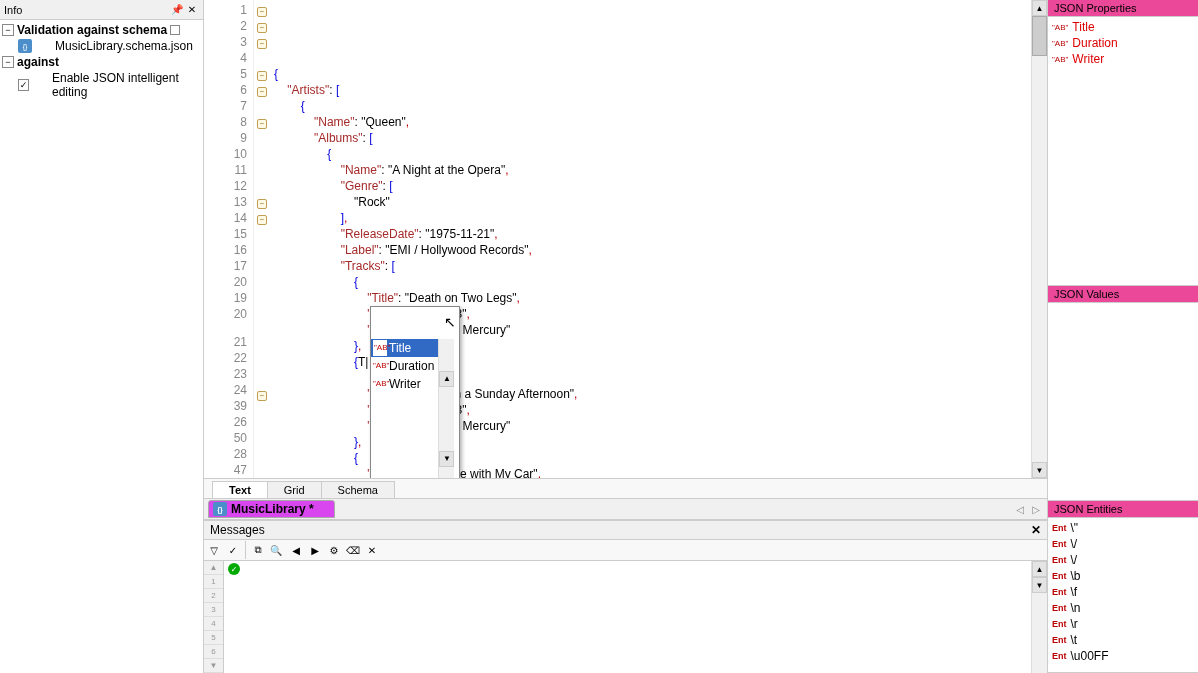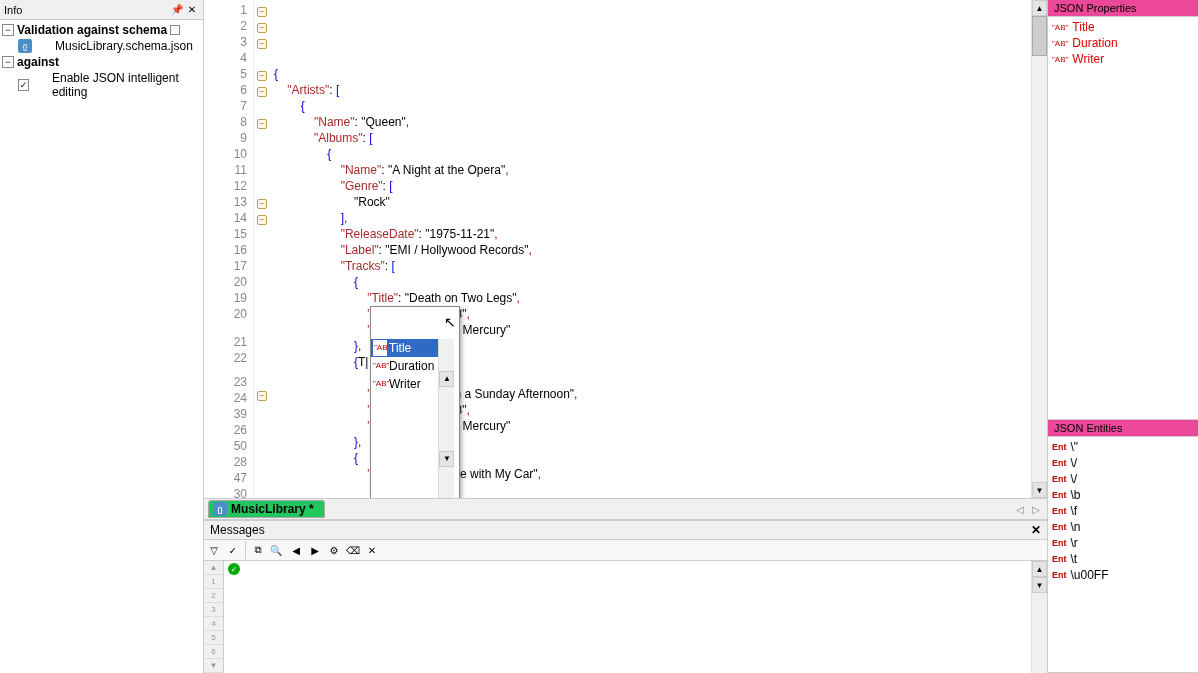--- a/index.html
+++ b/index.html
@@ -51,21 +51,21 @@
 .autocomplete-wrap { display: flex; }
 .cursor-ptr { position: absolute; z-index: 11; pointer-events: none; font-size: 14px; }
 
 
 .view-tabs { display: flex; border-top: 1px solid #ccc; background: #f8f8f8; height: 20px; align-items: flex-end; padding-left: 8px;}
 .view-tab { padding: 2px 16px; border: 1px solid #ccc; border-bottom: none; background: #f0f0f0; cursor: pointer; font-size: 11px; margin-right: -1px;}
 .view-tab.active { background: #fff; font-weight: bold; }
 
 
 .file-tab-bar { height: 22px; border-top: 1px solid #ccc; border-bottom: 1px solid #ccc; background: #f0f0f0; display: flex; align-items: center; padding: 0 4px; }
-.file-tab { background: #22c55e; border: 1px solid #aaa; border-radius: 3px 3px 0 0; padding: 1px 10px 1px 4px; display: flex; align-items: center; gap: 4px; font-size: 11px; font-weight: bold;}
+.file-tab { background: #d946ef; border: 1px solid #aaa; border-radius: 3px 3px 0 0; padding: 1px 20px 1px 4px; display: flex; align-items: center; gap: 4px; font-size: 11px; font-weight: bold;}
 .file-icon { width: 14px; height: 14px; background: #4b8ec9; border-radius: 2px; font-size: 7px; color: #fff; display: flex; align-items: center; justify-content: center; }
 .file-tab-nav { margin-left: auto; display: flex; gap: 2px; }
 .nav-arrow { width: 14px; height: 14px; display: flex; align-items: center; justify-content: center; font-size: 10px; cursor: pointer; color: #888; }
 
 
 .messages-panel { border-top: 1px solid #ccc; display: flex; flex-direction: column; min-height: 145px; justify-content: space-between; }
 .messages-header { display: flex; align-items: center; background: #f0f0f0; padding: 2px 6px; border-bottom: 1px solid #ccc; font-size: 11px; }
 .messages-header .title { flex: 1; }
 .messages-header .close-x { cursor: pointer; font-size: 12px; font-weight: bold; }
 .messages-toolbar { display: flex; gap: 1px; border-bottom: 1px solid #ccc; padding: 1px; background: #f8f8f8; }
@@ -143,21 +143,21 @@
           <div style="height: 16px;">13</div>
           <div style="height: 16px;">14</div>
           <div style="height: 16px;">15</div>
           <div style="height: 16px;">16</div>
           <div style="height: 16px;">17</div>
           <div style="height: 16px;">20</div>
           <div style="height: 16px;">19</div>
           <div style="height: 16px;">20</div>
           <div style="height: 16px; margin-top: 12px;">21</div>
           <div style="height: 16px;">22</div>
-          <div style="height: 16px; margin-top: 8px;">23</div>
+          <div style="height: 16px;">23</div>
           <div style="height: 16px;">24</div>
           <div style="height: 16px;">39</div>
           <div style="height: 16px;">26</div>
           <div style="height: 16px;">50</div>
           <div style="height: 16px;">28</div>
           <div style="height: 16px;">47</div>
           <div style="height: 16px;">30</div>
         </div>
       <div class="fold-gutter" id="foldgutter">
           <div style="height: 16px;"><span class="fold-marker">−</span></div>
@@ -208,20 +208,25 @@
 
       </div>
       <div class="v-scroll">
         <div class="scroll-btn">▲</div>
         <div class="scroll-thumb"></div>
         <div class="scroll-track"></div>
         <div class="scroll-btn">▼</div>
       </div>
     </div>
 
+    <div class="view-tabs" id="viewtabs">
+        <div class="view-tab active">Text</div>
+        <div class="view-tab">Grid</div>
+        <div class="view-tab">Schema</div>
+      </div>
 
     <div class="file-tab-bar">
       <div class="file-tab">
         <span class="file-icon">{}</span>
         <span>MusicLibrary *</span>
       </div>
       <div class="file-tab-nav">
         <span class="nav-arrow">◁</span>
         <span class="nav-arrow">▷</span>
       </div>
@@ -281,20 +286,24 @@
           <div class="prop-item">
             <span class="prop-icon">"AB"</span>
             <span class="prop-label">Duration</span>
           </div>
           <div class="prop-item">
             <span class="prop-icon">"AB"</span>
             <span class="prop-label">Writer</span>
           </div>
         </div>
     </div>
+    <div class="panel" style="flex:1.5">
+      <div class="panel-header">JSON Values</div>
+      <div class="panel-body"></div>
+    </div>
     <div class="panel" style="flex:1.2">
       <div class="panel-header">JSON Entities</div>
       <div class="panel-body" id="entities-body">
           <div class="prop-item">
             <span class="prop-icon-ent">Ent</span>
             <span class="prop-label-plain">\"</span>
           </div>
           <div class="prop-item">
             <span class="prop-icon-ent">Ent</span>
             <span class="prop-label-plain">\/</span>

